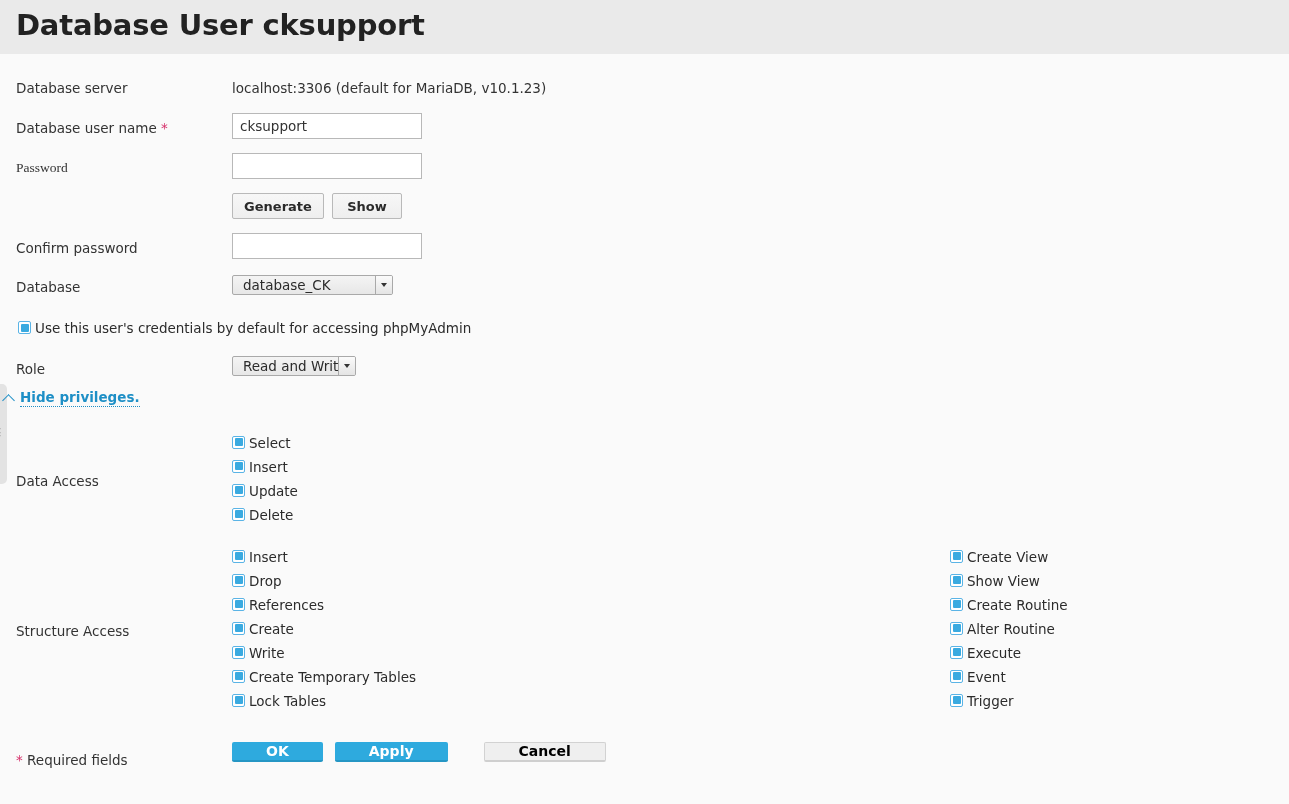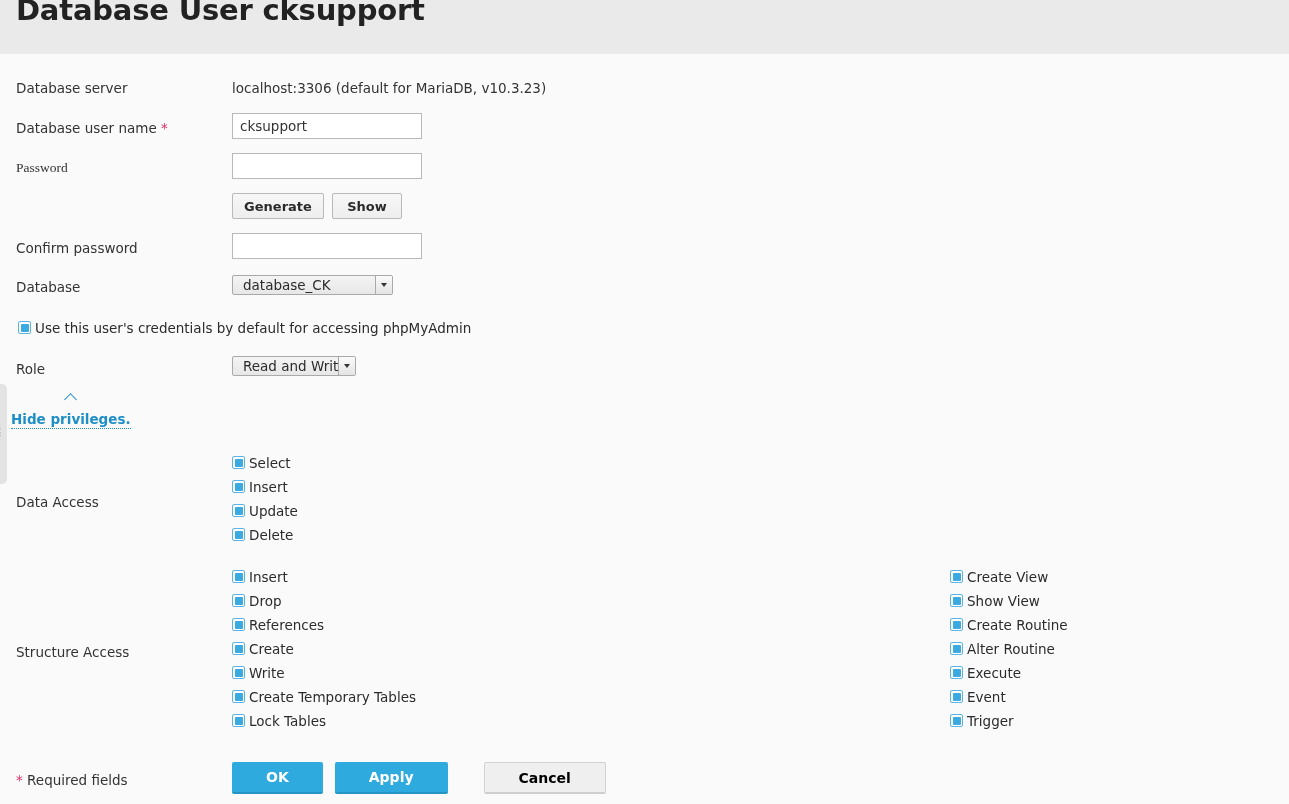--- a/index.html
+++ b/index.html
@@ -10,21 +10,21 @@
     font-family: "DejaVu Sans", "Liberation Sans", sans-serif;
     color: #262626;
     overflow: hidden;
   }
 
   
   .page-header {
     height: 54px;
     background: #eaeaea;
     display: flex;
-    align-items: flex-start;
+    align-items: center;
     padding: 0 0 0 16px;
   }
   .page-title {
     font-size: 29px;
     font-weight: bold;
     letter-spacing: -0.2px;
     color: #222;
     line-height: 1;
     margin-top: -4px;
   }
@@ -155,23 +155,22 @@
     color: #2b2b2b;
     cursor: pointer;
   }
   .cb-line .cb { margin-top: 5px; }
 
   
   .toggle-link {
     display: inline-flex;
     align-items: center;
     gap: 7px;
-    padding-left: 11px;
+    padding-left: 4px;
     cursor: pointer;
-    flex-direction: column;
   }
   .chev-up {
     display: inline-block;
     width: 9px; height: 9px;
     border-left: 1.6px solid #1e8fc6;
     border-top: 1.6px solid #1e8fc6;
     transform: rotate(45deg);
     margin-top: 4px;
   }
   .toggle-text {
@@ -221,21 +220,21 @@
     width: 232px;
     flex: 0 0 232px;
     padding-left: 16px;
     font-size: 13.5px;
     color: #333;
     line-height: 20px;
     padding-top: 8px;
   }
   .footer-buttons { display: flex; gap: 12px; }
   .big-btn {
-    height: 32px;
+    height: 20px;
     min-width: 90px;
     border: none;
     border-radius: 2px;
     font-family: inherit;
     font-size: 14px;
     font-weight: bold;
     cursor: pointer;
     padding: 0 34px;
   }
   .btn-primary {
@@ -266,21 +265,21 @@
   <div class="left-grip">
     <div class="dots">
       <span>·</span>
         <span>·</span>
         <span>·</span>
     </div>
   </div>
 
   <div class="form-row" style="margin-top:6px;">
     <div class="row-label">Database server</div>
-    <div class="row-field">localhost:3306 (default for MariaDB, v10.3.23)</div>
+    <div class="row-field">localhost:3306 (default for MariaDB, v10.1.23)</div>
   </div>
 
   <div class="form-row" style="margin-top:19px;">
     <div class="row-label">
       <span>Database user name</span>
       <span class="req-star">*</span>
     </div>
     <div class="row-field" style="margin-top:-4px;">
       <input class="text-input" type="text" value="cksupport" style="">
     </div>

